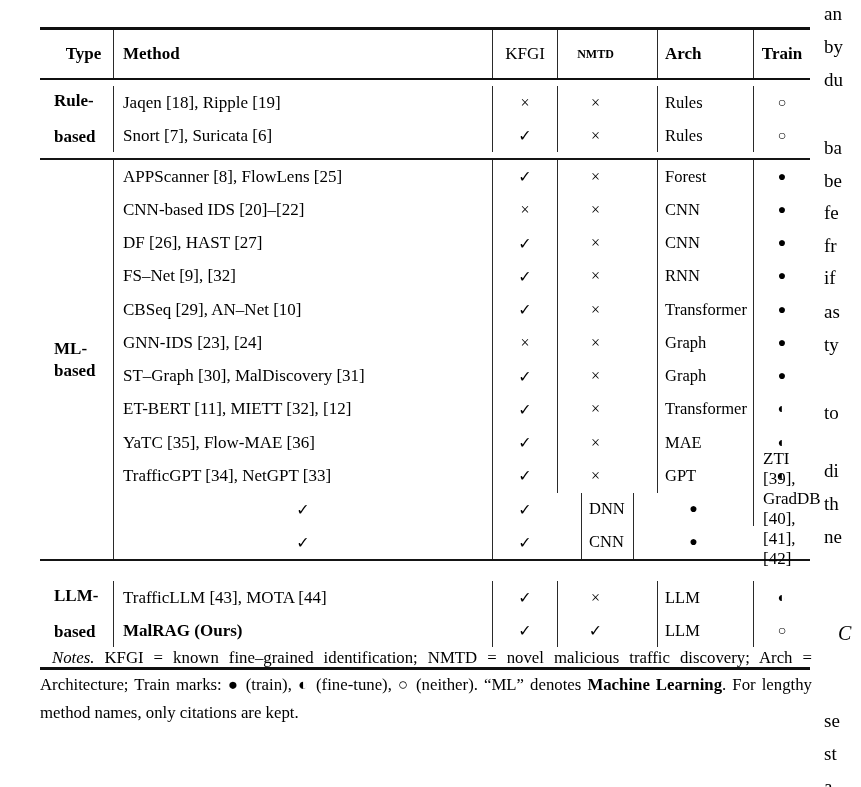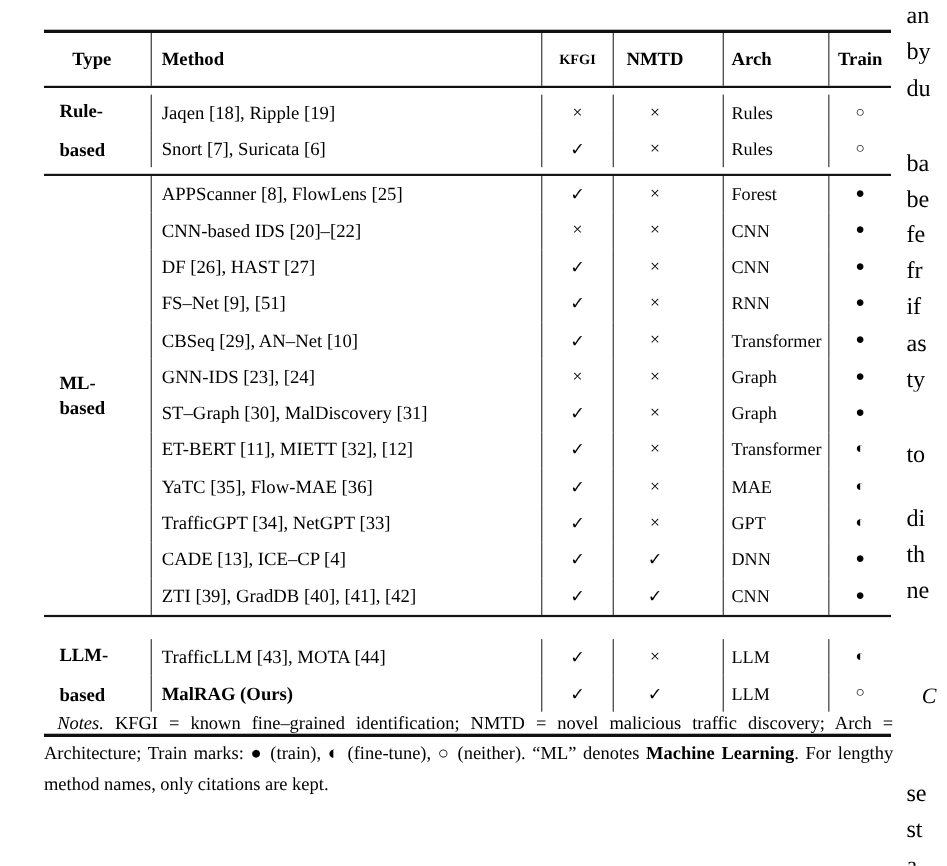--- a/index.html
+++ b/index.html
@@ -27,54 +27,54 @@
   .sec-pad { padding:6px 0; }
   .sec-pad7 { padding:20px 0; }
   .rows2 { grid-auto-rows:33px; }
   .rows12 { grid-auto-rows:33.25px; }
   .cell { display:flex; align-items:center; }
   .c-type { padding-left:14px; font-weight:bold; line-height:22px;
             flex-direction:column; align-items:flex-start; justify-content:center;text-align:right; }
   .type-span2 { grid-row:1 / span 2;gap:14px; }
   .type-span12 { grid-row:1 / span 12; }
   .vline { border-left:1.4px solid #2a2a2a; }
-  .c-method { padding-left:9px;margin-left:24px; }
+  .c-method { padding-left:9px; }
   .c-mark { justify-content:center; font-size:16px; }
   .c-arch { padding-left:7px; font-size:16.5px;margin-left:24px; }
   .c-train { justify-content:center; font-size:14px; }
   .bold { font-weight:bold; }
 
   
   .notes {
     position:absolute; left:40px; top:644px; width:772px;
     font-size:16.8px; line-height:27.4px; text-align:justify;
     text-indent:12px; margin:0;
   }
   .notes i { font-style:italic;margin-top:44px; }
   .notes b { font-weight:bold; }
 
   
   .frag {
     position:absolute; left:824px; width:26px; overflow:hidden;
-    font-size:22px; line-height:22px; white-space:nowrap;
+    font-size:19px; line-height:22px; white-space:nowrap;
   }
   .frag.heading { left:838px; font-style:italic; font-size:20px; }
 </style>
 </head>
 <body>
 
 <div class="page">
 
   <div class="ptable">
 
     <div class="tgrid thead">
       <div class="cell c-type" style="padding-left:14px;font-weight:bold">Type</div>
       <div class="cell c-method vline">Method</div>
-      <div class="cell c-mark vline" style="font-size:13px;font-weight:bold">KFGI</div>
-      <div class="cell c-mark vline" style="font-size:17px;font-weight:bold">NMTD</div>
+      <div class="cell c-mark vline" style="font-size:17px;font-weight:normal">KFGI</div>
+      <div class="cell c-mark vline" style="font-size:12px;font-weight:bold">NMTD</div>
       <div class="cell c-arch vline" style="font-size:17px;font-weight:bold">Arch</div>
       <div class="cell c-mark vline" style="font-size:17px;font-weight:bold">Train</div>
     </div>
 
     <div class="tgrid sec sec-pad rows2">
       <div class="cell c-type type-span2">
         <span>Rule-</span>
         <span>based</span>
       </div>
       <div class="cell c-method vline">Jaqen [18], Ripple [19]</div>
@@ -107,21 +107,21 @@
       <div class="cell c-mark vline">×</div>
       <div class="cell c-arch vline">CNN</div>
       <div class="cell c-train vline">●</div>
 
       <div class="cell c-method vline">DF [26], HAST [27]</div>
       <div class="cell c-mark vline">✓</div>
       <div class="cell c-mark vline">×</div>
       <div class="cell c-arch vline">CNN</div>
       <div class="cell c-train vline">●</div>
 
-      <div class="cell c-method vline">FS–Net [9], [51]</div>
+      <div class="cell c-method vline">FS–Net [9], [32]</div>
       <div class="cell c-mark vline">✓</div>
       <div class="cell c-mark vline">×</div>
       <div class="cell c-arch vline">RNN</div>
       <div class="cell c-train vline">●</div>
 
       <div class="cell c-method vline">CBSeq [29], AN–Net [10]</div>
       <div class="cell c-mark vline">✓</div>
       <div class="cell c-mark vline">×</div>
       <div class="cell c-arch vline">Transformer</div>
       <div class="cell c-train vline">●</div>
@@ -149,21 +149,20 @@
       <div class="cell c-mark vline">×</div>
       <div class="cell c-arch vline">MAE</div>
       <div class="cell c-train vline">◐</div>
 
       <div class="cell c-method vline">TrafficGPT [34], NetGPT [33]</div>
       <div class="cell c-mark vline">✓</div>
       <div class="cell c-mark vline">×</div>
       <div class="cell c-arch vline">GPT</div>
       <div class="cell c-train vline">◐</div>
 
-      <div class="cell c-method vline">CADE [13], ICE–CP [4]</div>
       <div class="cell c-mark vline">✓</div>
       <div class="cell c-mark vline">✓</div>
       <div class="cell c-arch vline">DNN</div>
       <div class="cell c-train vline">●</div>
 
       <div class="cell c-method vline">ZTI [39], GradDB [40], [41], [42]</div>
       <div class="cell c-mark vline">✓</div>
       <div class="cell c-mark vline">✓</div>
       <div class="cell c-arch vline">CNN</div>
       <div class="cell c-train vline">●</div>

